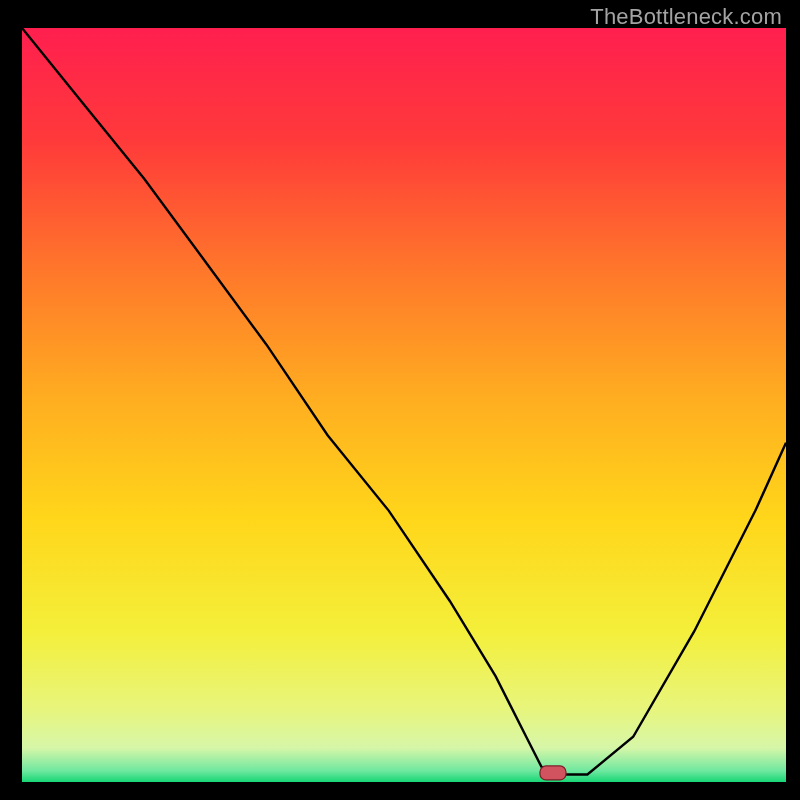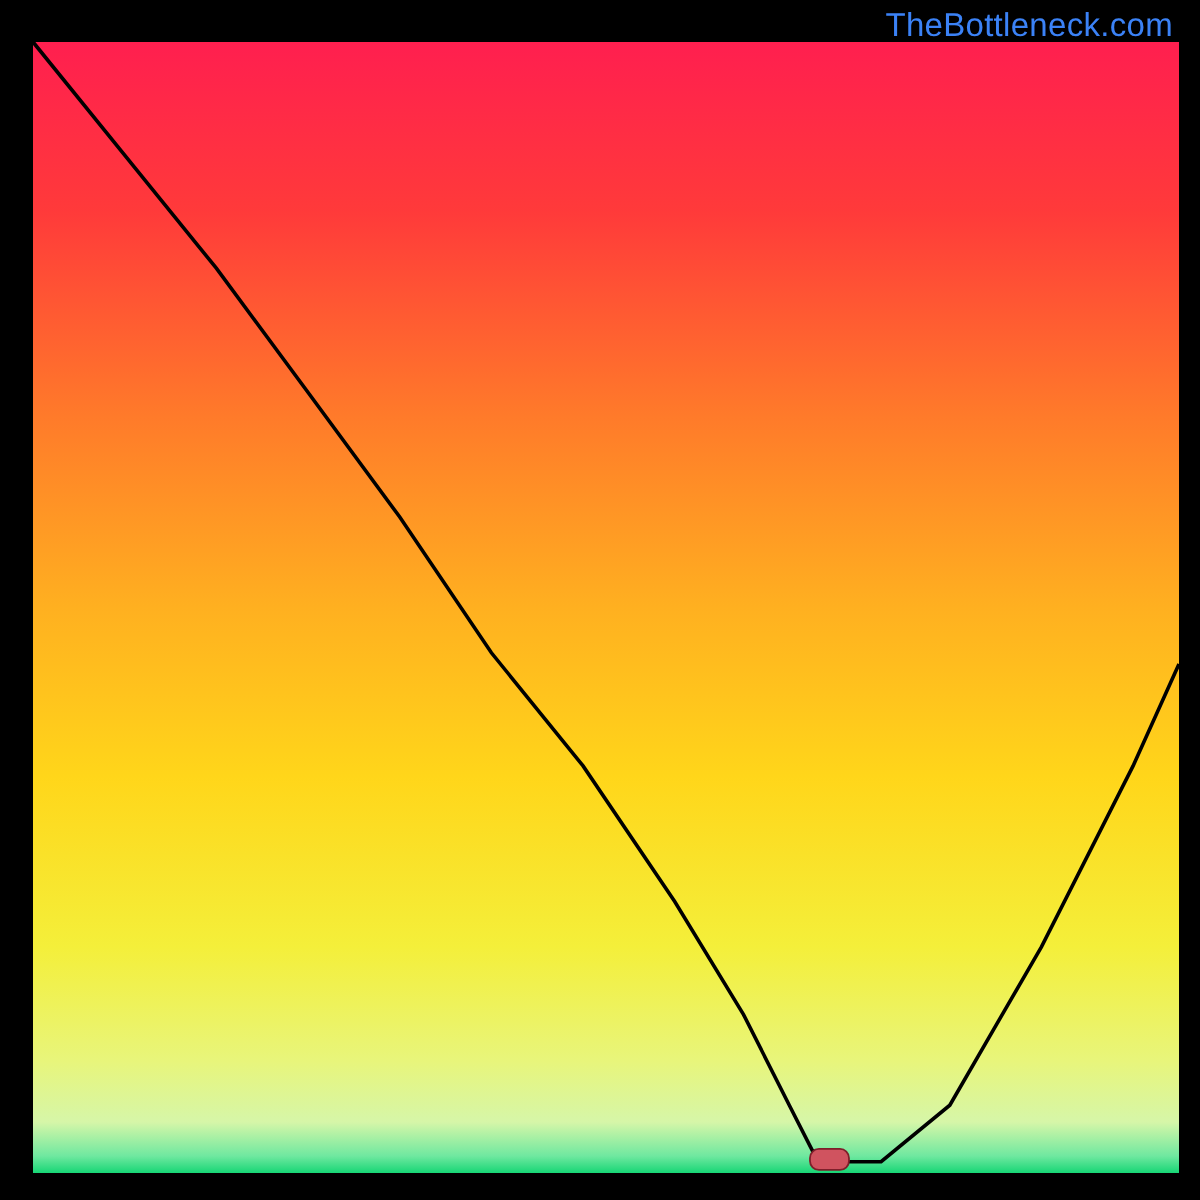--- a/index.html
+++ b/index.html
@@ -14,21 +14,21 @@
   .frame {
     position: relative;
     width: 800px;
     height: 800px;
     background: #000000;
   }
   .watermark {
     position: absolute;
     top: 4px;
     right: 18px;
-    color: #3b82f6;
+    color: #a3a3a3;
     font-size: 22px;
     font-weight: 400;
     letter-spacing: 0.2px;
     z-index: 4;
   }
   svg {
     position: absolute;
     left: 0;
     top: 0;
   }

